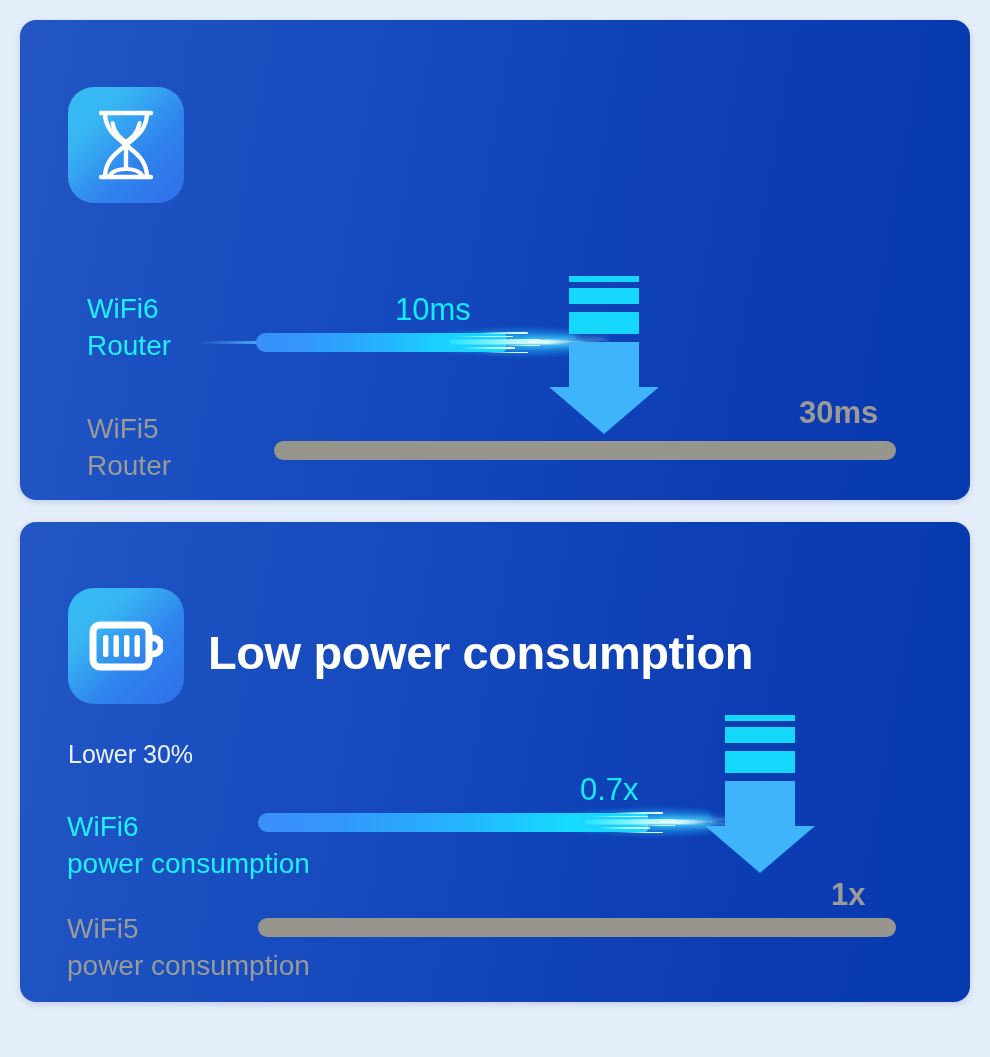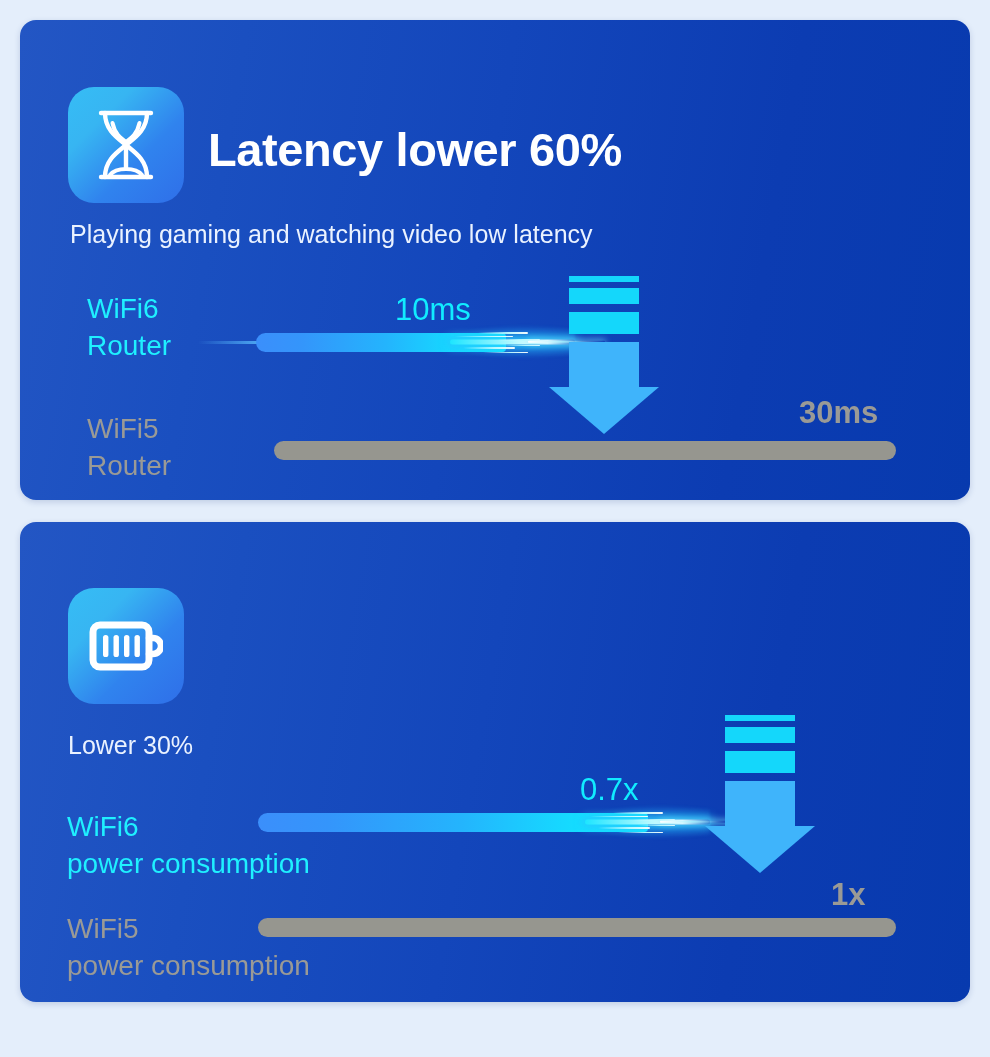--- a/index.html
+++ b/index.html
@@ -127,23 +127,21 @@
           <line x1="6" y1="68" x2="56" y2="68"></line>
           <path d="M10 4 C10 22, 24 30, 31 36 C38 30, 52 22, 52 4"></path>
           <path d="M10 68 C10 50, 24 42, 31 36 C38 42, 52 50, 52 68"></path>
           <path d="M17.5 14 C20 26, 27 30, 31 33 C35 30, 42 26, 44.5 14" stroke-width="4"></path>
           <line x1="31" y1="33" x2="31" y2="58"></line>
           <path d="M15 66 C21 58, 41 58, 47 66" stroke-width="4"></path>
         </g>
       </svg>
     </div>
 
-    <div class="card-title" style="left:188px;top:102px;">Latency lower 60%</div>
-
-    <div class="card-sub" style="left:50px;top:200px;">Playing gaming and watching video low latency</div>
+
 
     <div class="row-label wifi6" style="left:67px;top:270px;">
       <div>WiFi6</div>
       <div>Router</div>
     </div>
 
     <div class="value-label fast" style="left:375px;top:272px;">10ms</div>
 
     <div class="lead-line" style="left:178px;top:321px;width:82px;"></div>
     <div class="bar fast" style="left:236px;top:313px;width:250px;"></div>
@@ -187,22 +185,23 @@
         </g>
         <g fill="#ffffff">
           <rect x="14" y="18" width="5.4" height="22" rx="2.6"></rect>
           <rect x="24.5" y="18" width="5.4" height="22" rx="2.6"></rect>
           <rect x="35" y="18" width="5.4" height="22" rx="2.6"></rect>
           <rect x="45.5" y="18" width="5.4" height="22" rx="2.6"></rect>
         </g>
       </svg>
     </div>
 
-
-    <div class="card-sub" style="left:48px;top:209px;">Lower 30%</div>
+    <div class="card-title" style="left:188px;top:103px;">Low power consumption</div>
+
+    <div class="card-sub" style="left:48px;top:218px;">Lower 30%</div>
 
     <div class="row-label wifi6" style="left:47px;top:286px;">
       <div>WiFi6</div>
       <div>power consumption</div>
     </div>
 
     <div class="value-label fast" style="left:560px;top:250px;">0.7x</div>
 
     <div class="bar fast" style="left:238px;top:291px;width:390px;"></div>
     <div class="comet" style="left:565px;top:283px;width:125px;height:34px;">

